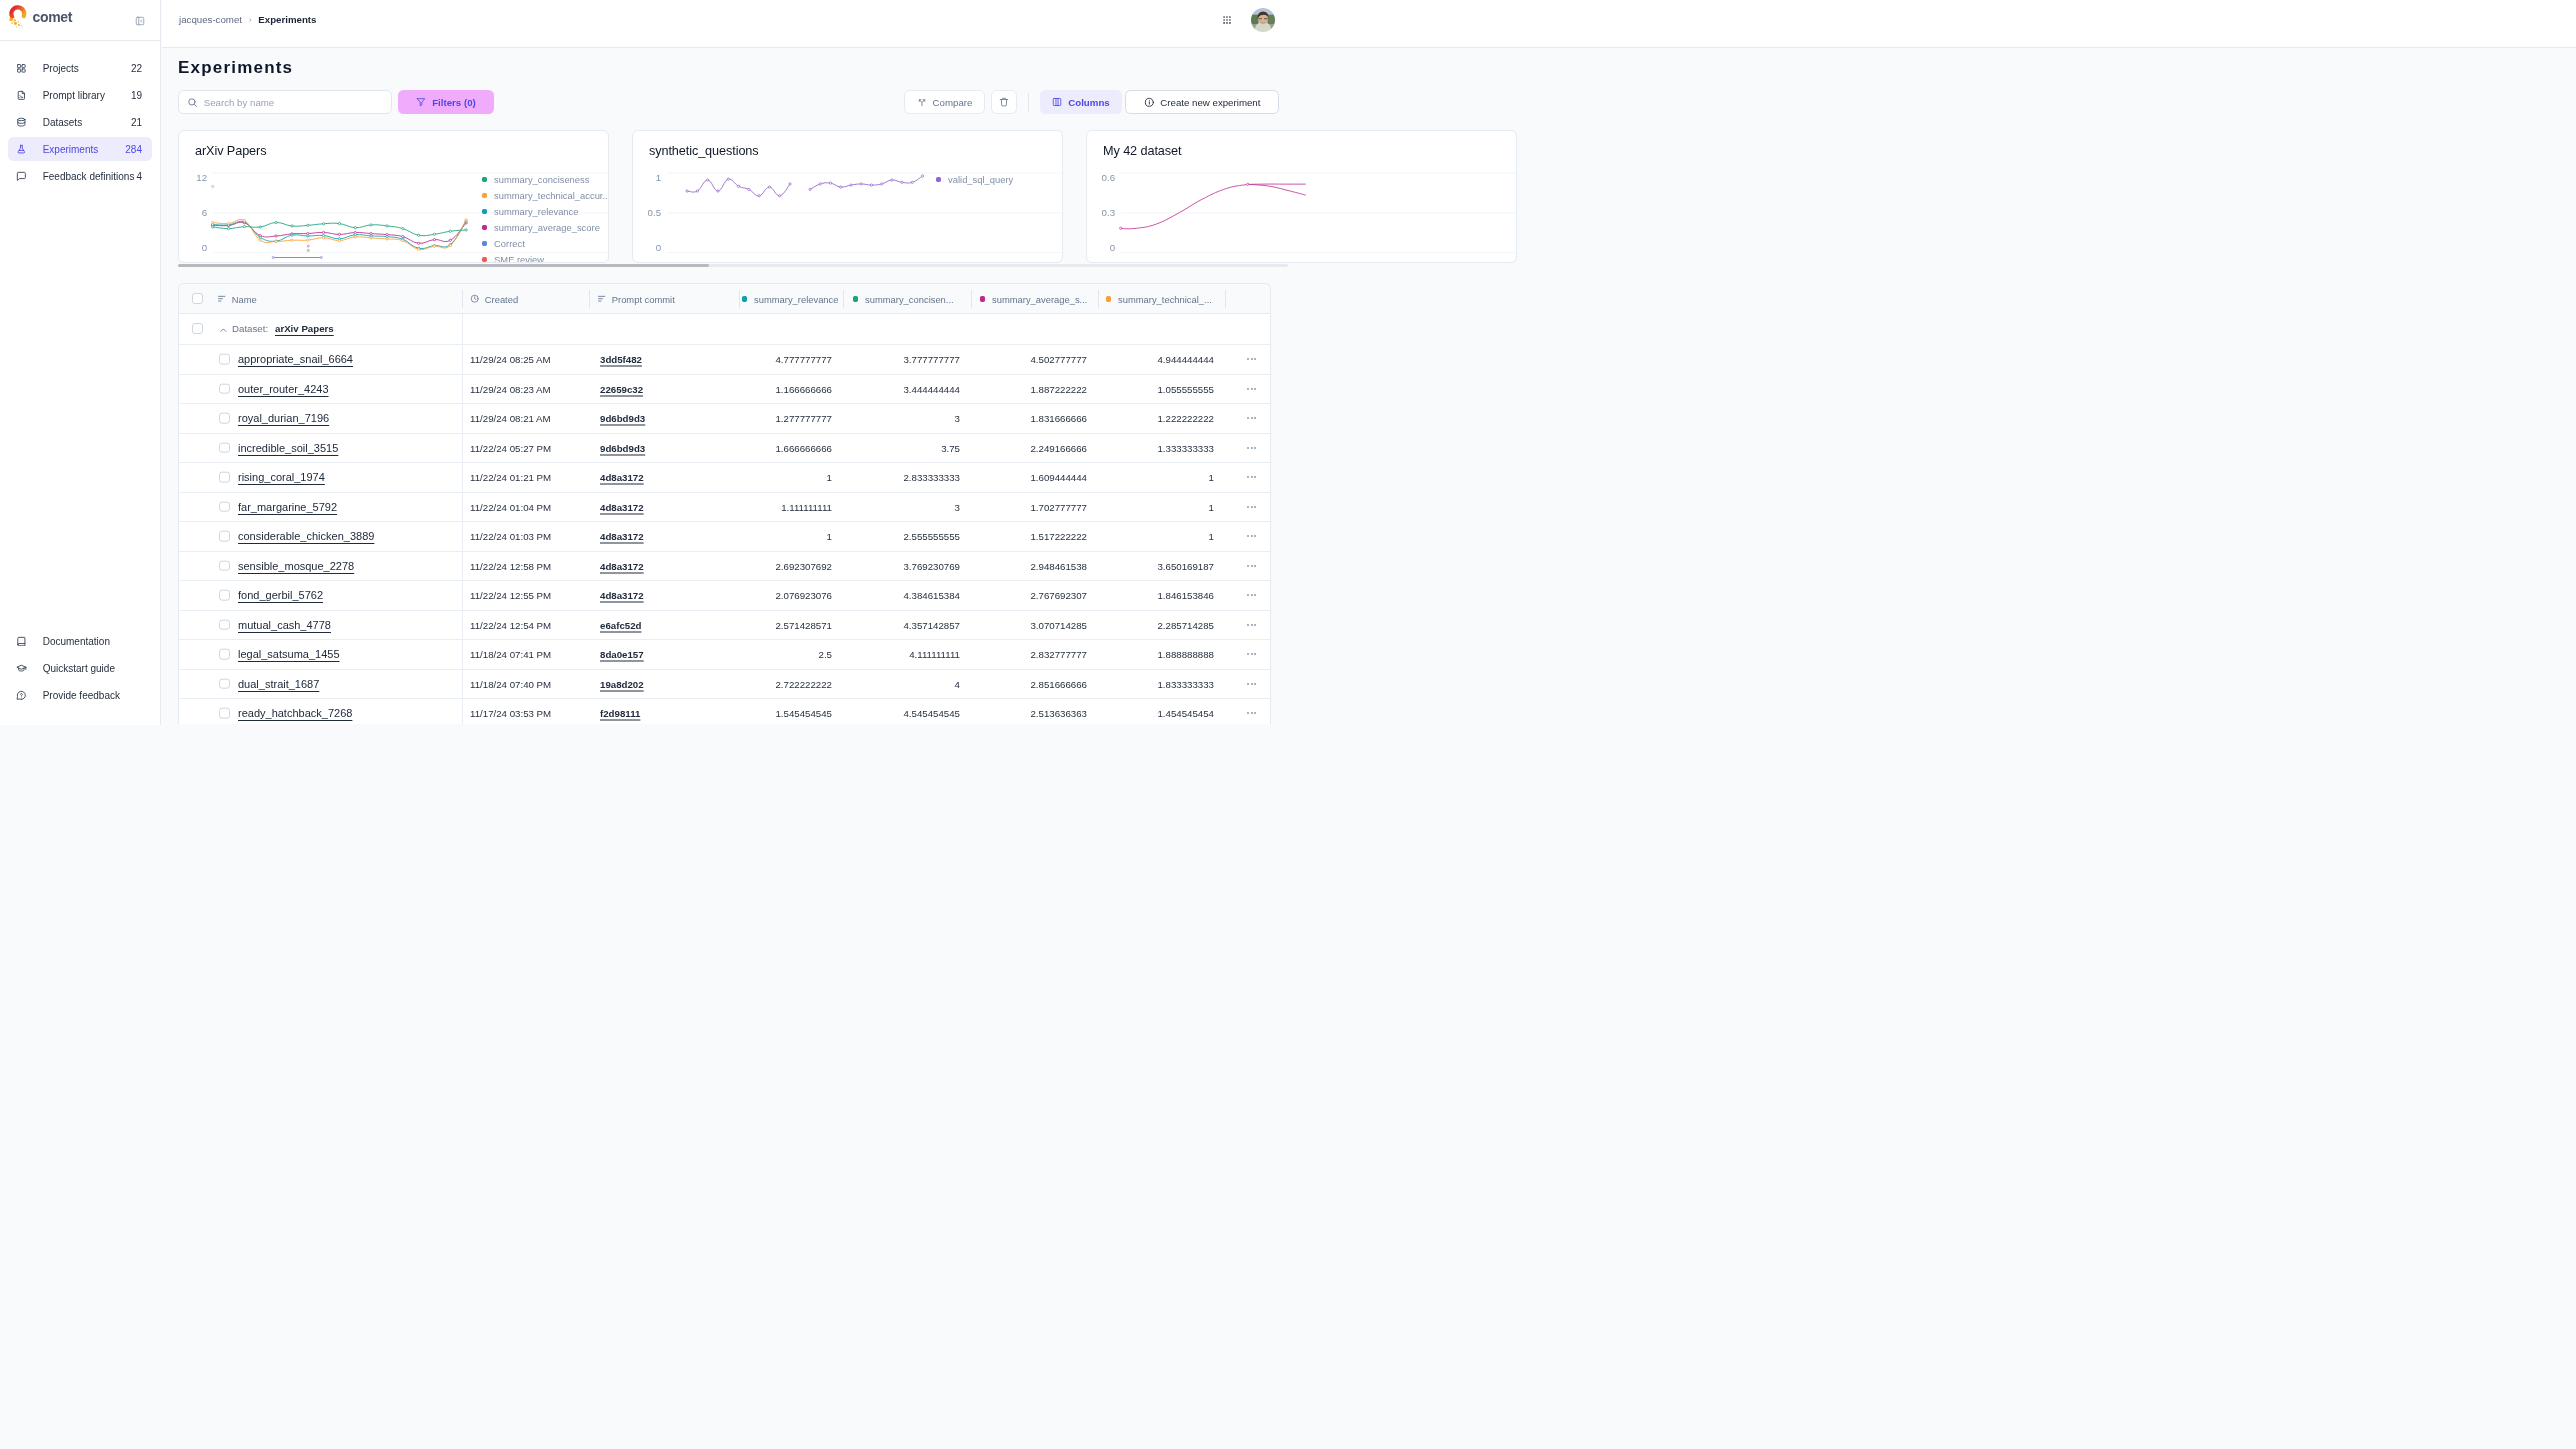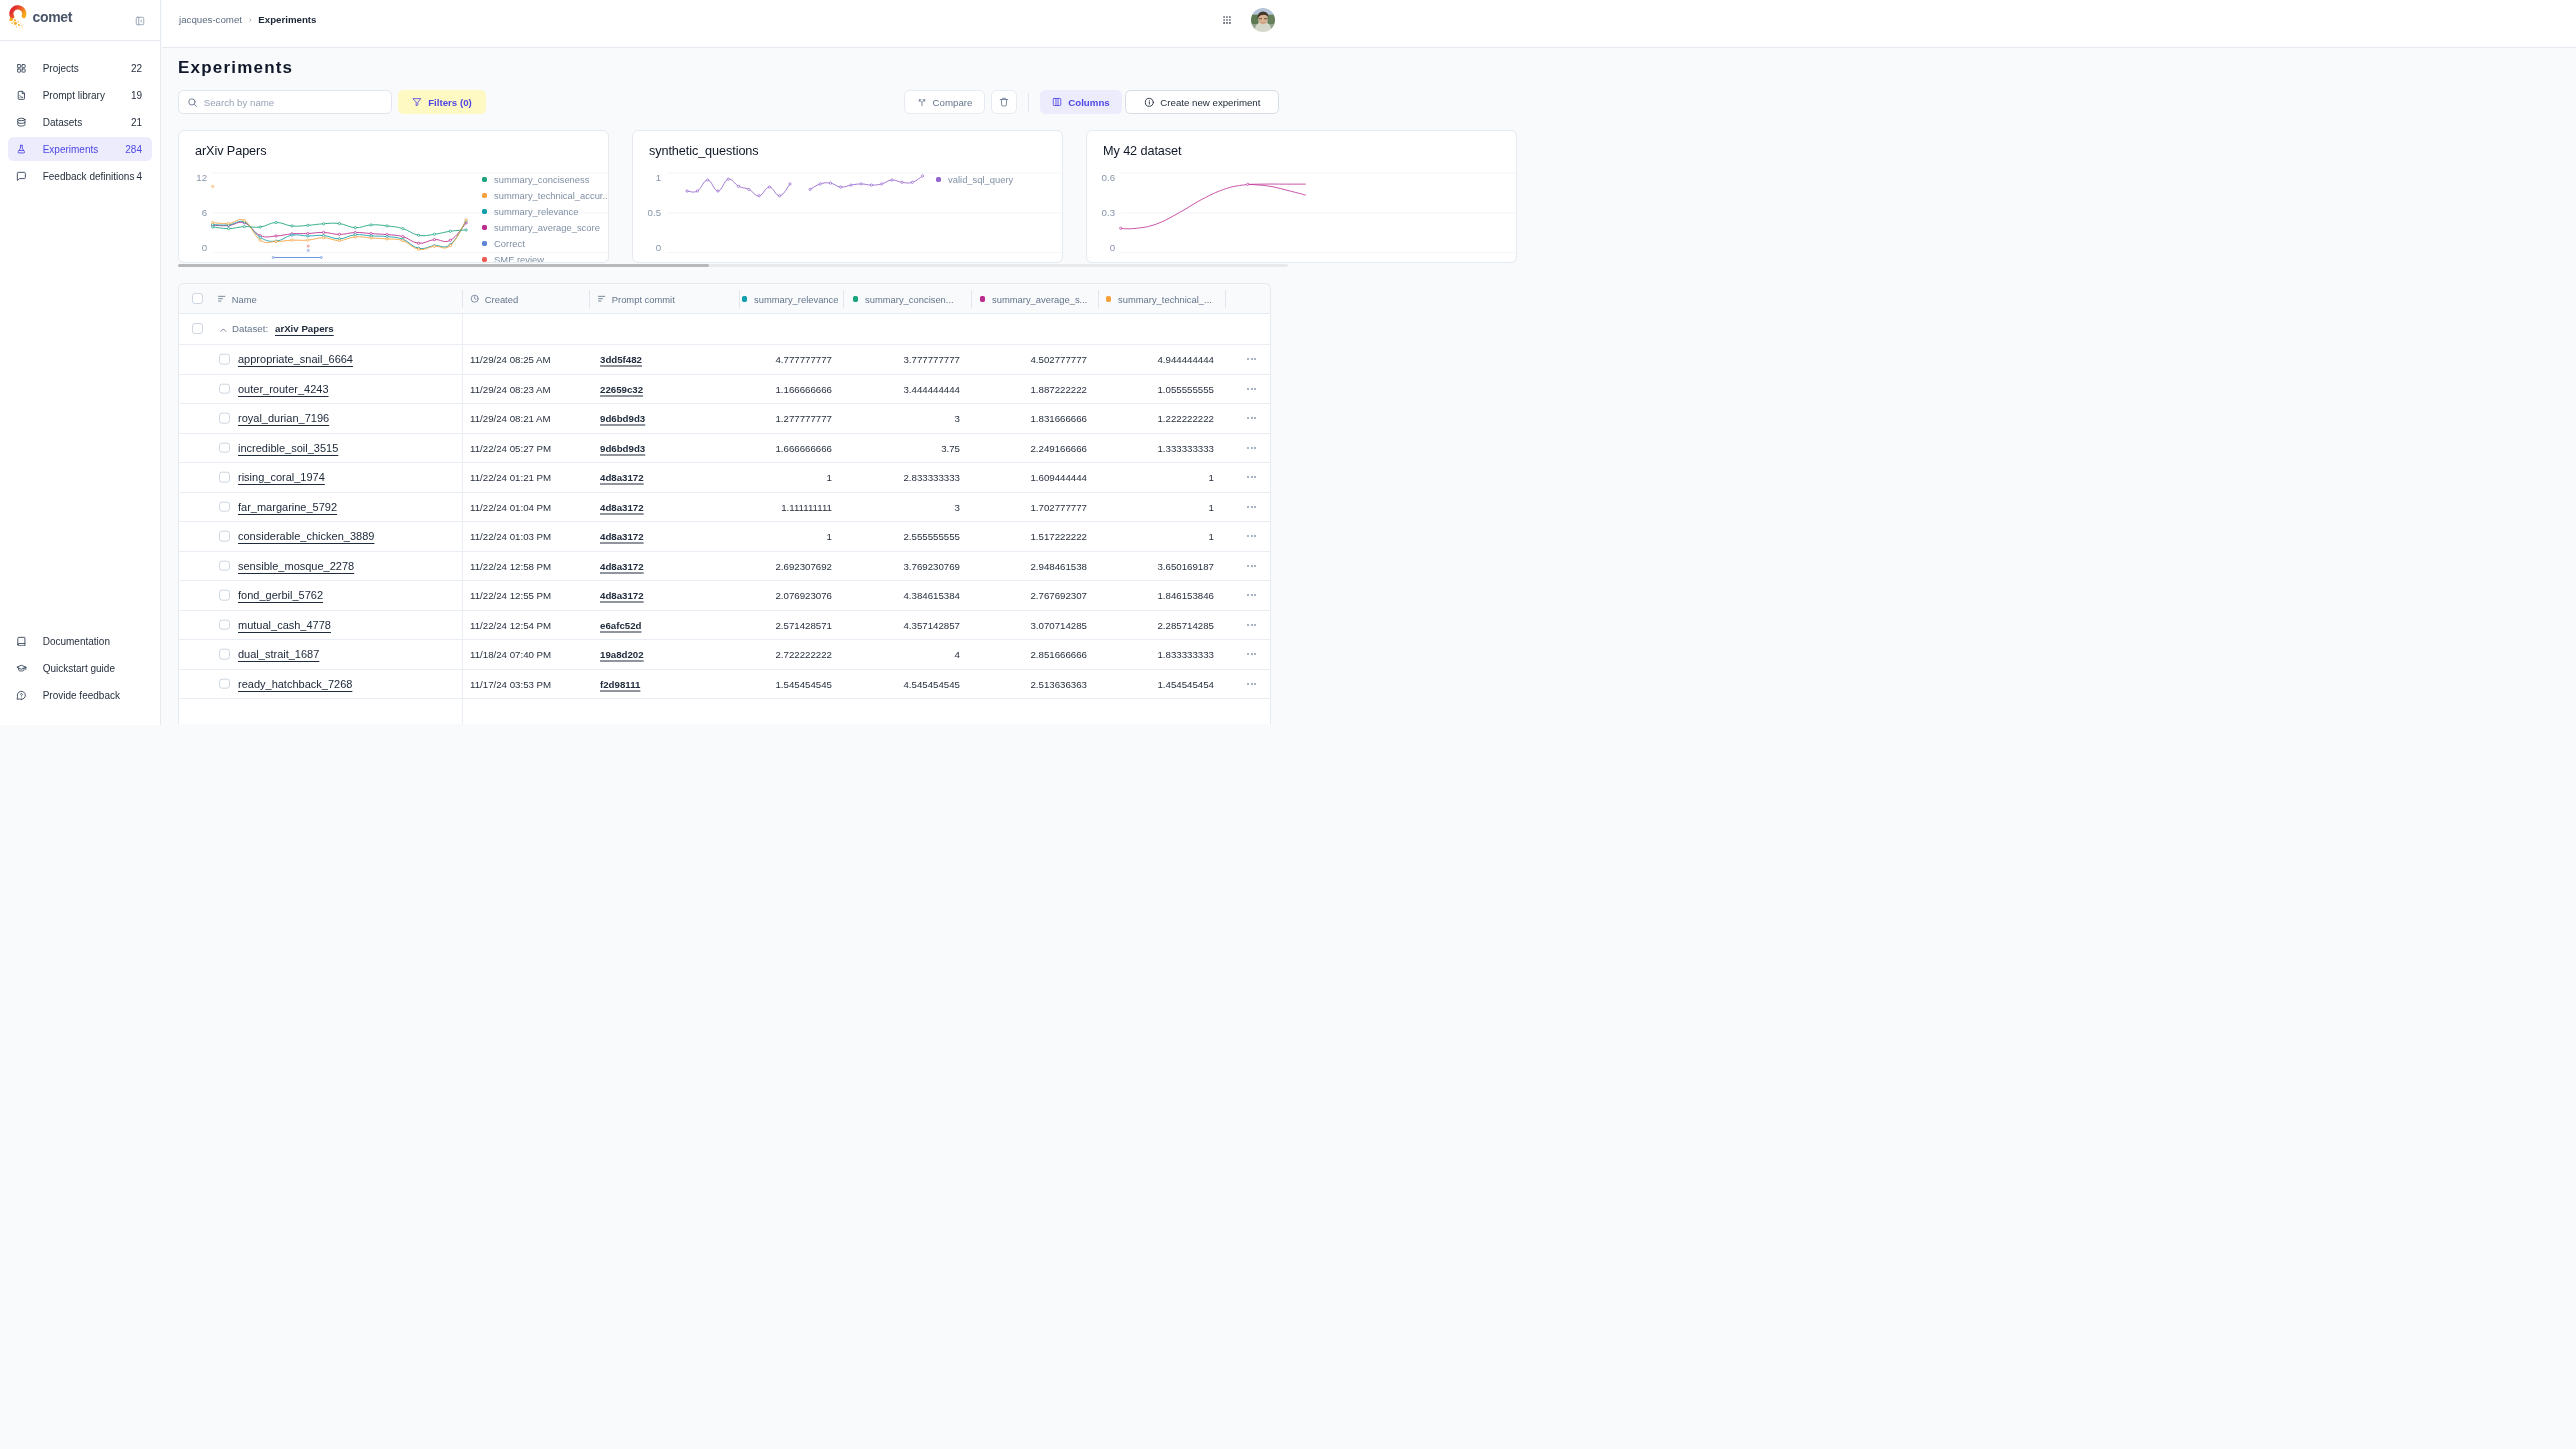--- a/index.html
+++ b/index.html
@@ -20,21 +20,21 @@
 #topbar { position:absolute; left:162px; right:0; top:0; height:48px; background:#fff; border-bottom:0.7px solid #e5e9f0; z-index:4; }
 #crumbs { position:absolute; left:17px; top:14px; font-size:9.7px; color:#5b6b81; display:flex; align-items:center; }
 #crumbs .sep { margin:0 6.7px; color:#9aa7b8; font-size:8.7px; }
 #crumbs b { color:#1c2536; font-weight:700; }
 
 h1 { position:absolute; left:178px; top:58px; font-size:17px; font-weight:700; color:#0f1729; letter-spacing:1.2px; }
 #search { position:absolute; left:178px; top:90px; width:214px; height:24px; border:0.7px solid #e0e5ee; border-radius:5.4px; background:#fff; display:flex; align-items:center; padding:0 8px; }
 #search span { margin-left:6px; font-size:9.7px; color:#97a3b6; }
 .btn { position:absolute; top:90px; height:24px; border-radius:5.4px; display:flex; align-items:center; justify-content:center; font-size:9.7px; background:#fff; border:0.7px solid #e6eaf1; color:#64748b; }
 .btn svg { margin-right:6px; }
-#filters { left:398px; width:88px; background:#fef9c3; border:none; color:#4f46e5; font-weight:700; }
+#filters { left:398px; width:96px; background:#f0abfc; border:none; color:#4f46e5; font-weight:700; }
 #compare { left:904px; width:81px; color:#64748b; font-weight:500; }
 #del { left:991px; width:26px; }
 #del svg { margin:0; }
 #vdiv { position:absolute; left:1028px; top:93px; width:0.7px; height:19px; background:#e2e7ef; }
 #cols { left:1040px; width:82px; background:#ececfd; border:none; color:#4f46e5; font-weight:700; }
 #create { left:1125px; width:154px; border:0.7px solid #d6dce6; color:#1c2536; font-weight:500; }
 
 .card { position:absolute; top:130px; width:431px; height:133px; background:#fff; border:0.7px solid #e5e9f0; border-radius:6px; overflow:hidden; }
 .card h3 { position:absolute; left:16px; top:12.7px; font-size:12.7px; font-weight:500; color:#111827; letter-spacing:-0.1px; }
 .card svg.chart { position:absolute; left:0; top:0; }
@@ -604,20 +604,35 @@
 <span class="num n3">3.070714285</span>
 <span class="num n4">2.285714285</span>
 <span class="dots">
           <i></i>
           <i></i>
           <i></i>
         </span>
 </div>
       <div class="tr">
 <span class="cb rowcb"></span>
+<span class="nm">legal_satsuma_1455</span>
+<span class="cr">11/18/24 07:41 PM</span>
+<span class="cm">8da0e157</span>
+<span class="num n1">2.5</span>
+<span class="num n2">4.111111111</span>
+<span class="num n3">2.832777777</span>
+<span class="num n4">1.888888888</span>
+<span class="dots">
+          <i></i>
+          <i></i>
+          <i></i>
+        </span>
+</div>
+      <div class="tr">
+<span class="cb rowcb"></span>
 <span class="nm">dual_strait_1687</span>
 <span class="cr">11/18/24 07:40 PM</span>
 <span class="cm">19a8d202</span>
 <span class="num n1">2.722222222</span>
 <span class="num n2">4</span>
 <span class="num n3">2.851666666</span>
 <span class="num n4">1.833333333</span>
 <span class="dots">
           <i></i>
           <i></i>

